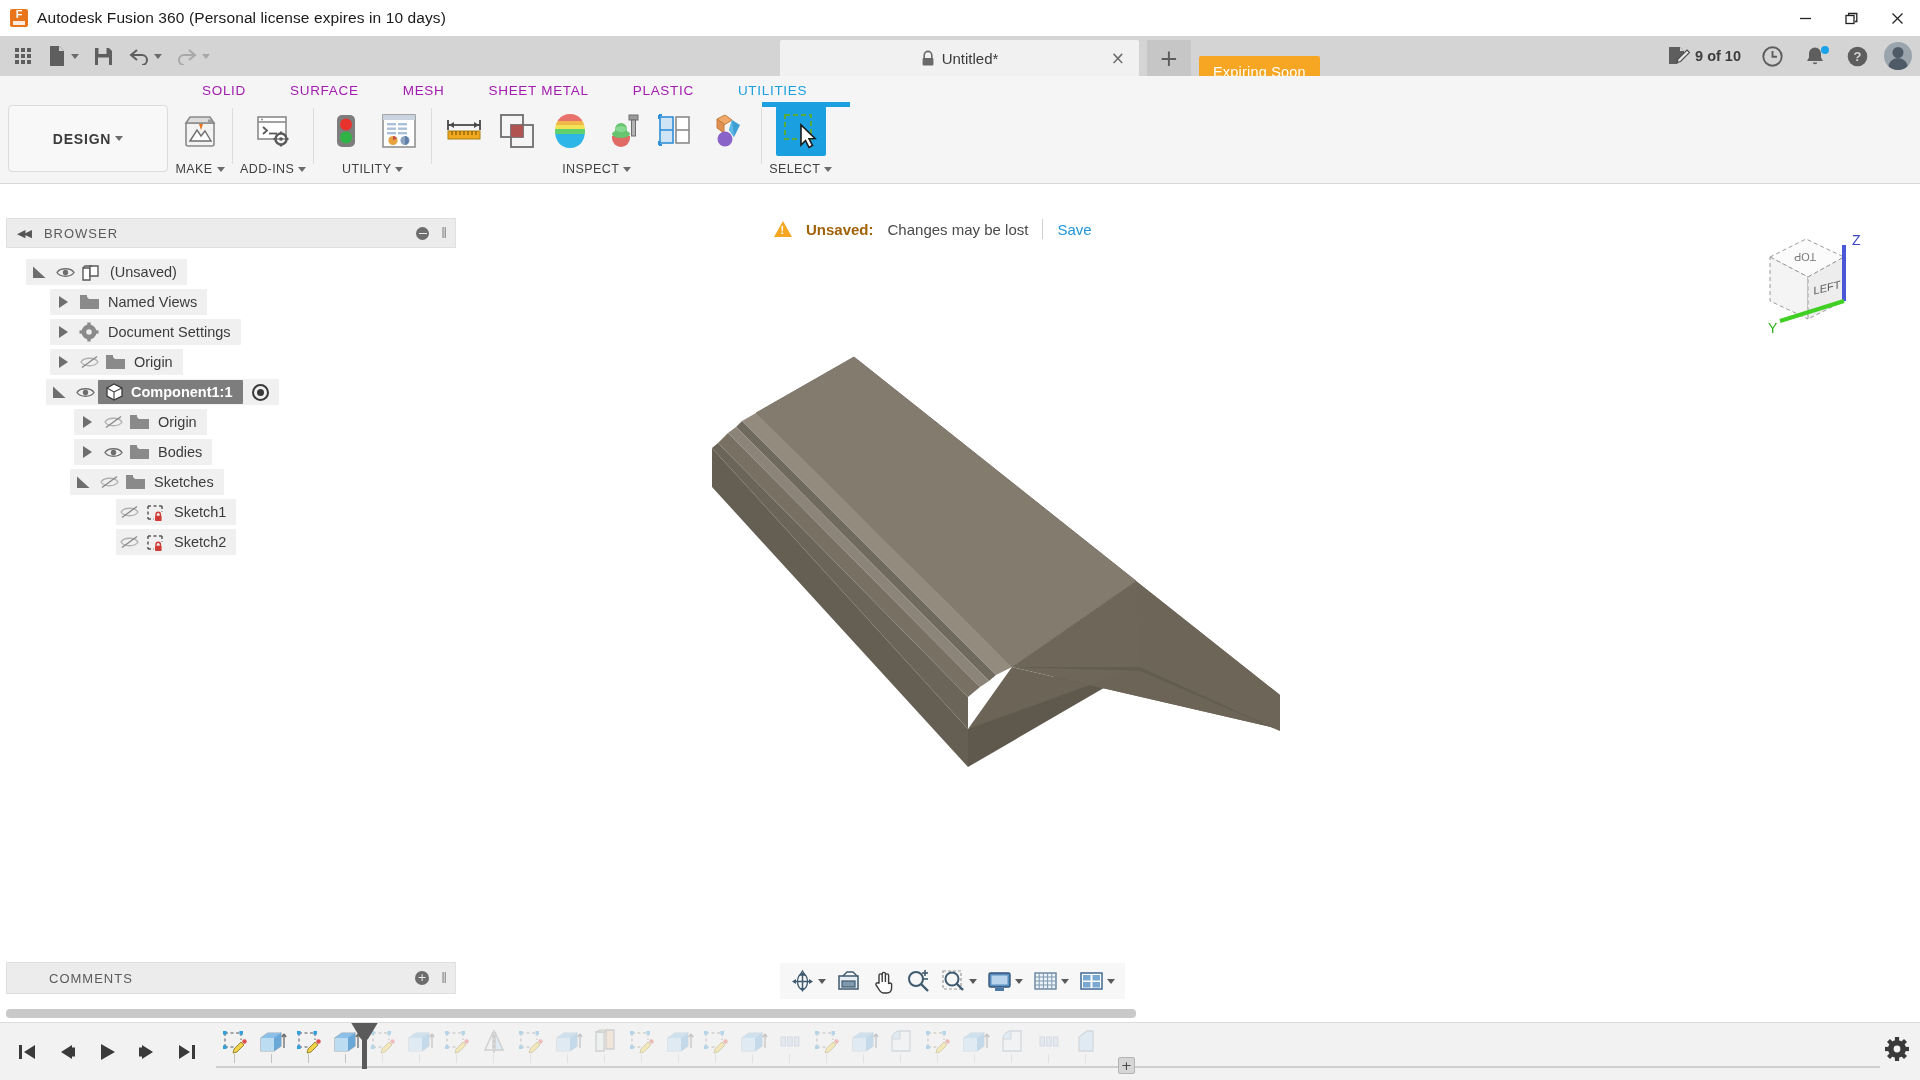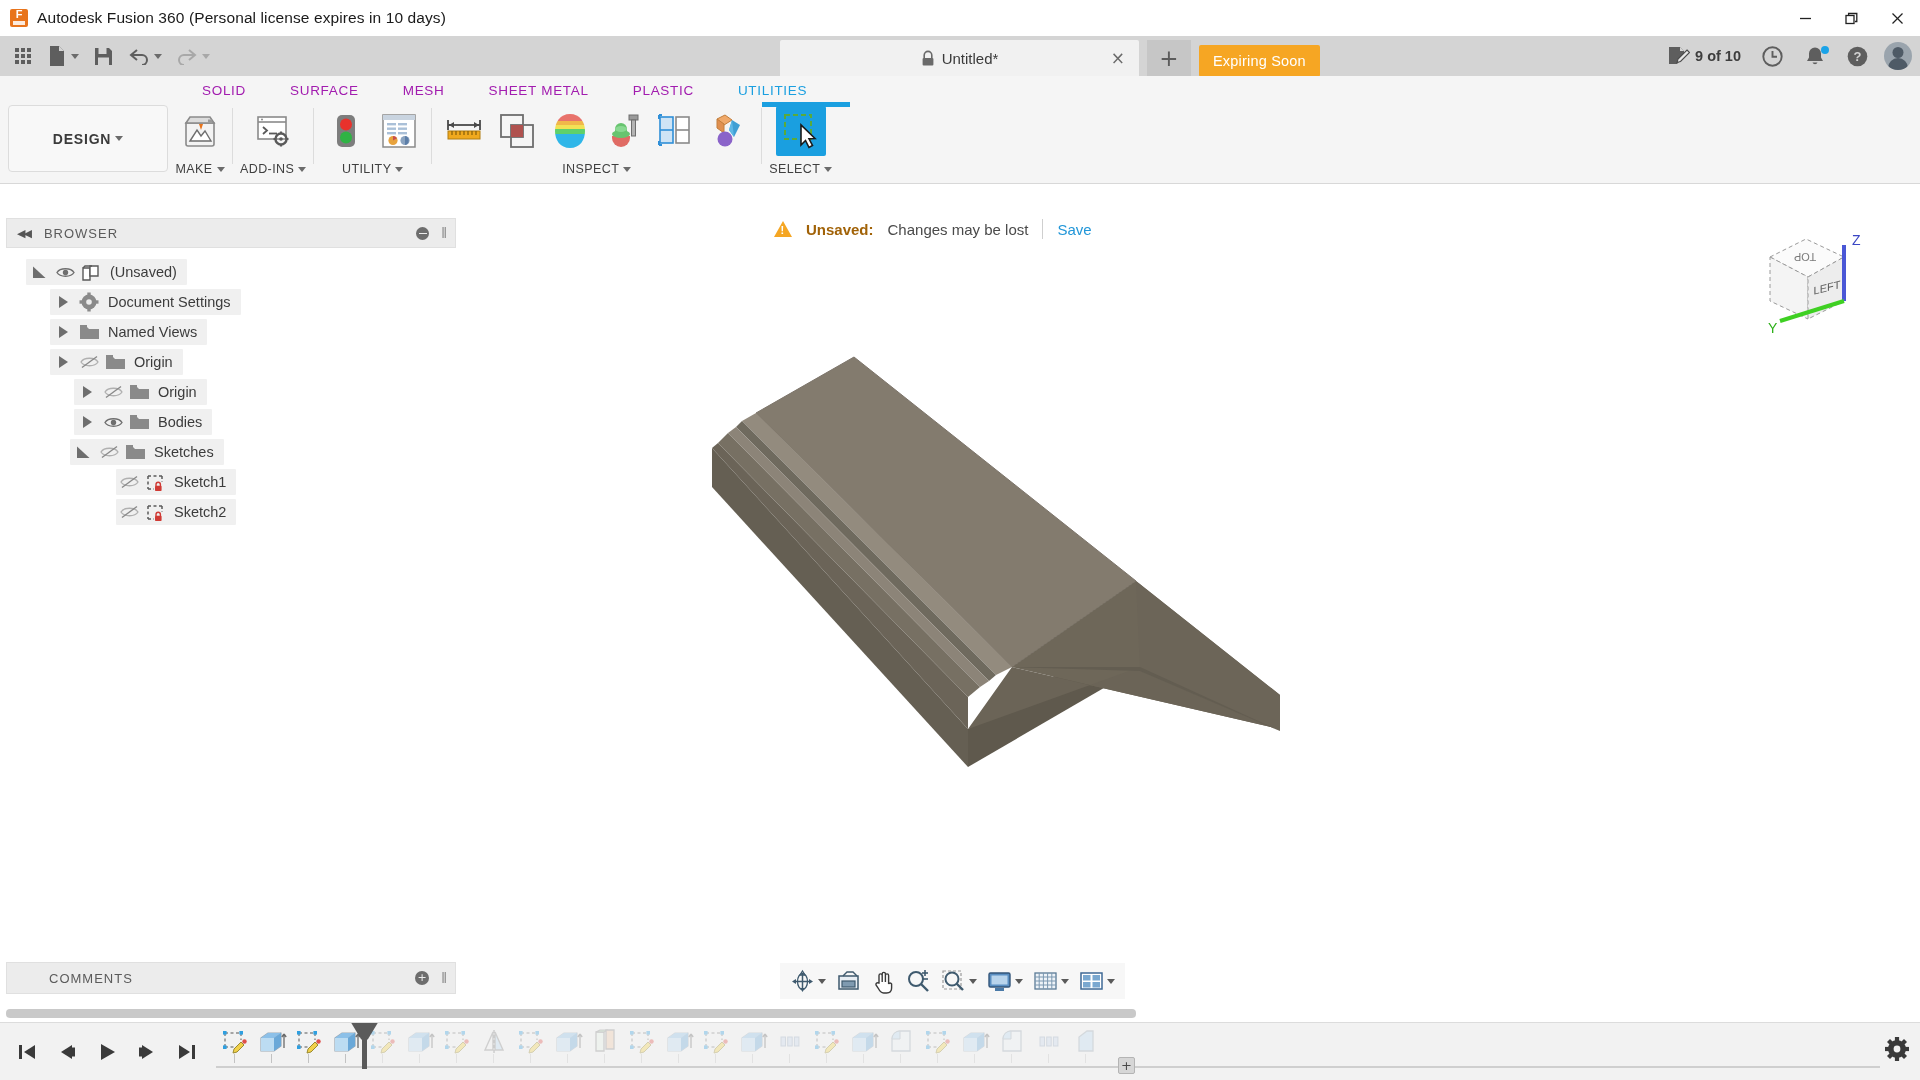--- a/index.html
+++ b/index.html
@@ -69,21 +69,21 @@
   .tab-close {
     position: absolute; right: 14px; top: 50%; transform: translateY(-50%);
     color: #6a6a6a; font-size: 17px; line-height: 1; font-family: "DejaVu Sans", sans-serif;
   }
   .tab-plus {
     position: absolute; left: 1147px; top: 4px; width: 44px; height: 36px;
     background: #c6c6c6; display: flex; align-items: center; justify-content: center;
     color: #5c5c5c; font-size: 23px; line-height: 1; font-family: "DejaVu Sans", sans-serif;
   }
   .expiring {
-    position: absolute; left: 1199px; top: 9px; height: 32px; padding: 16px 14px;
+    position: absolute; left: 1199px; top: 20px; height: 32px; padding: 16px 14px;
     background: #f6a623; color: #fff; font-size: 14.5px; display: flex;
     align-items: center; border-radius: 2px; letter-spacing: .2px;
   }
   .qab-right {
     position: absolute; right: 8px; top: 0; height: 40px; display: flex;
     align-items: center; gap: 2px;
   }
   .qab-ritem {
     display: flex; align-items: center; gap: 5px; padding: 0 9px; height: 34px;
     color: #4a4a4a;
@@ -629,71 +629,94 @@
           <span class="tlabel">(Unsaved)</span>
         </div>
       </div>
 
       <div class="tnode" style="padding-left:44px">
         <div class="hl">
           <span class="tw">
               <span class="tri-right"></span>
             </span>
           <span class="icon-slot">
+            <svg width="21" height="17" viewBox="0 0 21 17">
+                <path d="M1 3 h7 l2 2 h10 v10 H1 Z" fill="#8a8a8a"></path>
+                <rect x="1" y="1" width="7" height="2.5" fill="#8a8a8a"></rect>
+              </svg>
+          </span>
+          <span class="tlabel">Named Views</span>
+        </div>
+      </div>
+
+      <div class="tnode" style="padding-left:44px">
+        <div class="hl">
+          <span class="tw">
+              <span class="tri-right"></span>
+            </span>
+          <span class="icon-slot">
             <svg width="20" height="20" viewBox="0 0 20 20">
                 <circle cx="10" cy="10" r="7.5" fill="#8a8a8a"></circle>
                 <circle cx="10" cy="10" r="2.8" fill="#ececec"></circle>
                 <g stroke="#8a8a8a" stroke-width="3.4">
                   <line x1="10" y1="0.5" x2="10" y2="4"></line>
                   <line x1="10" y1="16" x2="10" y2="19.5"></line>
                   <line x1="0.5" y1="10" x2="4" y2="10"></line>
                   <line x1="16" y1="10" x2="19.5" y2="10"></line>
                 </g>
               </svg>
           </span>
           <span class="tlabel">Document Settings</span>
         </div>
       </div>
 
       <div class="tnode" style="padding-left:44px">
         <div class="hl">
           <span class="tw">
               <span class="tri-right"></span>
             </span>
+          <span class="eye">
+            <svg width="19" height="14" viewBox="0 0 19 14">
+                <path d="M1 7 C4 2 15 2 18 7 C15 12 4 12 1 7 Z" fill="none" stroke="#b0b0b0" stroke-width="1.3"></path>
+                <line x1="2" y1="12.5" x2="17" y2="1.5" stroke="#8a8a8a" stroke-width="1.4"></line>
+              </svg>
+          </span>
           <span class="icon-slot">
             <svg width="21" height="17" viewBox="0 0 21 17">
                 <path d="M1 3 h7 l2 2 h10 v10 H1 Z" fill="#8a8a8a"></path>
                 <rect x="1" y="1" width="7" height="2.5" fill="#8a8a8a"></rect>
               </svg>
           </span>
-          <span class="tlabel">Named Views</span>
-        </div>
-      </div>
-
-      <div class="tnode" style="padding-left:44px">
+          <span class="tlabel">Origin</span>
+        </div>
+      </div>
+
+      <div class="tnode selected" style="padding-left:40px">
         <div class="hl">
           <span class="tw">
-              <span class="tri-right"></span>
+              <span class="tri-open"></span>
             </span>
           <span class="eye">
-            <svg width="19" height="14" viewBox="0 0 19 14">
-                <path d="M1 7 C4 2 15 2 18 7 C15 12 4 12 1 7 Z" fill="none" stroke="#b0b0b0" stroke-width="1.3"></path>
-                <line x1="2" y1="12.5" x2="17" y2="1.5" stroke="#8a8a8a" stroke-width="1.4"></line>
-              </svg>
-          </span>
-          <span class="icon-slot">
-            <svg width="21" height="17" viewBox="0 0 21 17">
-                <path d="M1 3 h7 l2 2 h10 v10 H1 Z" fill="#8a8a8a"></path>
-                <rect x="1" y="1" width="7" height="2.5" fill="#8a8a8a"></rect>
-              </svg>
-          </span>
-          <span class="tlabel">Origin</span>
-        </div>
-      </div>
-
+            <svg width="19" height="13" viewBox="0 0 19 13">
+                <path d="M1 6.5 C4 1.5 15 1.5 18 6.5 C15 11.5 4 11.5 1 6.5 Z" fill="none" stroke="#6e6e6e" stroke-width="1.4"></path>
+                <circle cx="9.5" cy="6.5" r="2.7" fill="#6e6e6e"></circle>
+              </svg>
+          </span>
+          <span class="namechip" style="display:flex;align-items:center;gap:6px">
+            <span style="display:flex">
+              <svg width="21" height="19" viewBox="0 0 21 19">
+                  <path d="M3 6 L10 2 L18 6 L18 14 L10 18 L3 14 Z" fill="#ffffff" stroke="#3a3a3a" stroke-width="1.3"></path>
+                  <path d="M3 6 L10 10 L18 6 M10 10 V18" fill="none" stroke="#3a3a3a" stroke-width="1.1"></path>
+                </svg>
+            </span>
+            <span>Component1:1</span>
+          </span>
+          <span class="target-dot"></span>
+        </div>
+      </div>
 
       <div class="tnode" style="padding-left:68px">
         <div class="hl">
           <span class="tw">
               <span class="tri-right"></span>
             </span>
           <span class="eye">
             <svg width="19" height="14" viewBox="0 0 19 14">
                 <path d="M1 7 C4 2 15 2 18 7 C15 12 4 12 1 7 Z" fill="none" stroke="#b0b0b0" stroke-width="1.3"></path>
                 <line x1="2" y1="12.5" x2="17" y2="1.5" stroke="#8a8a8a" stroke-width="1.4"></line>

